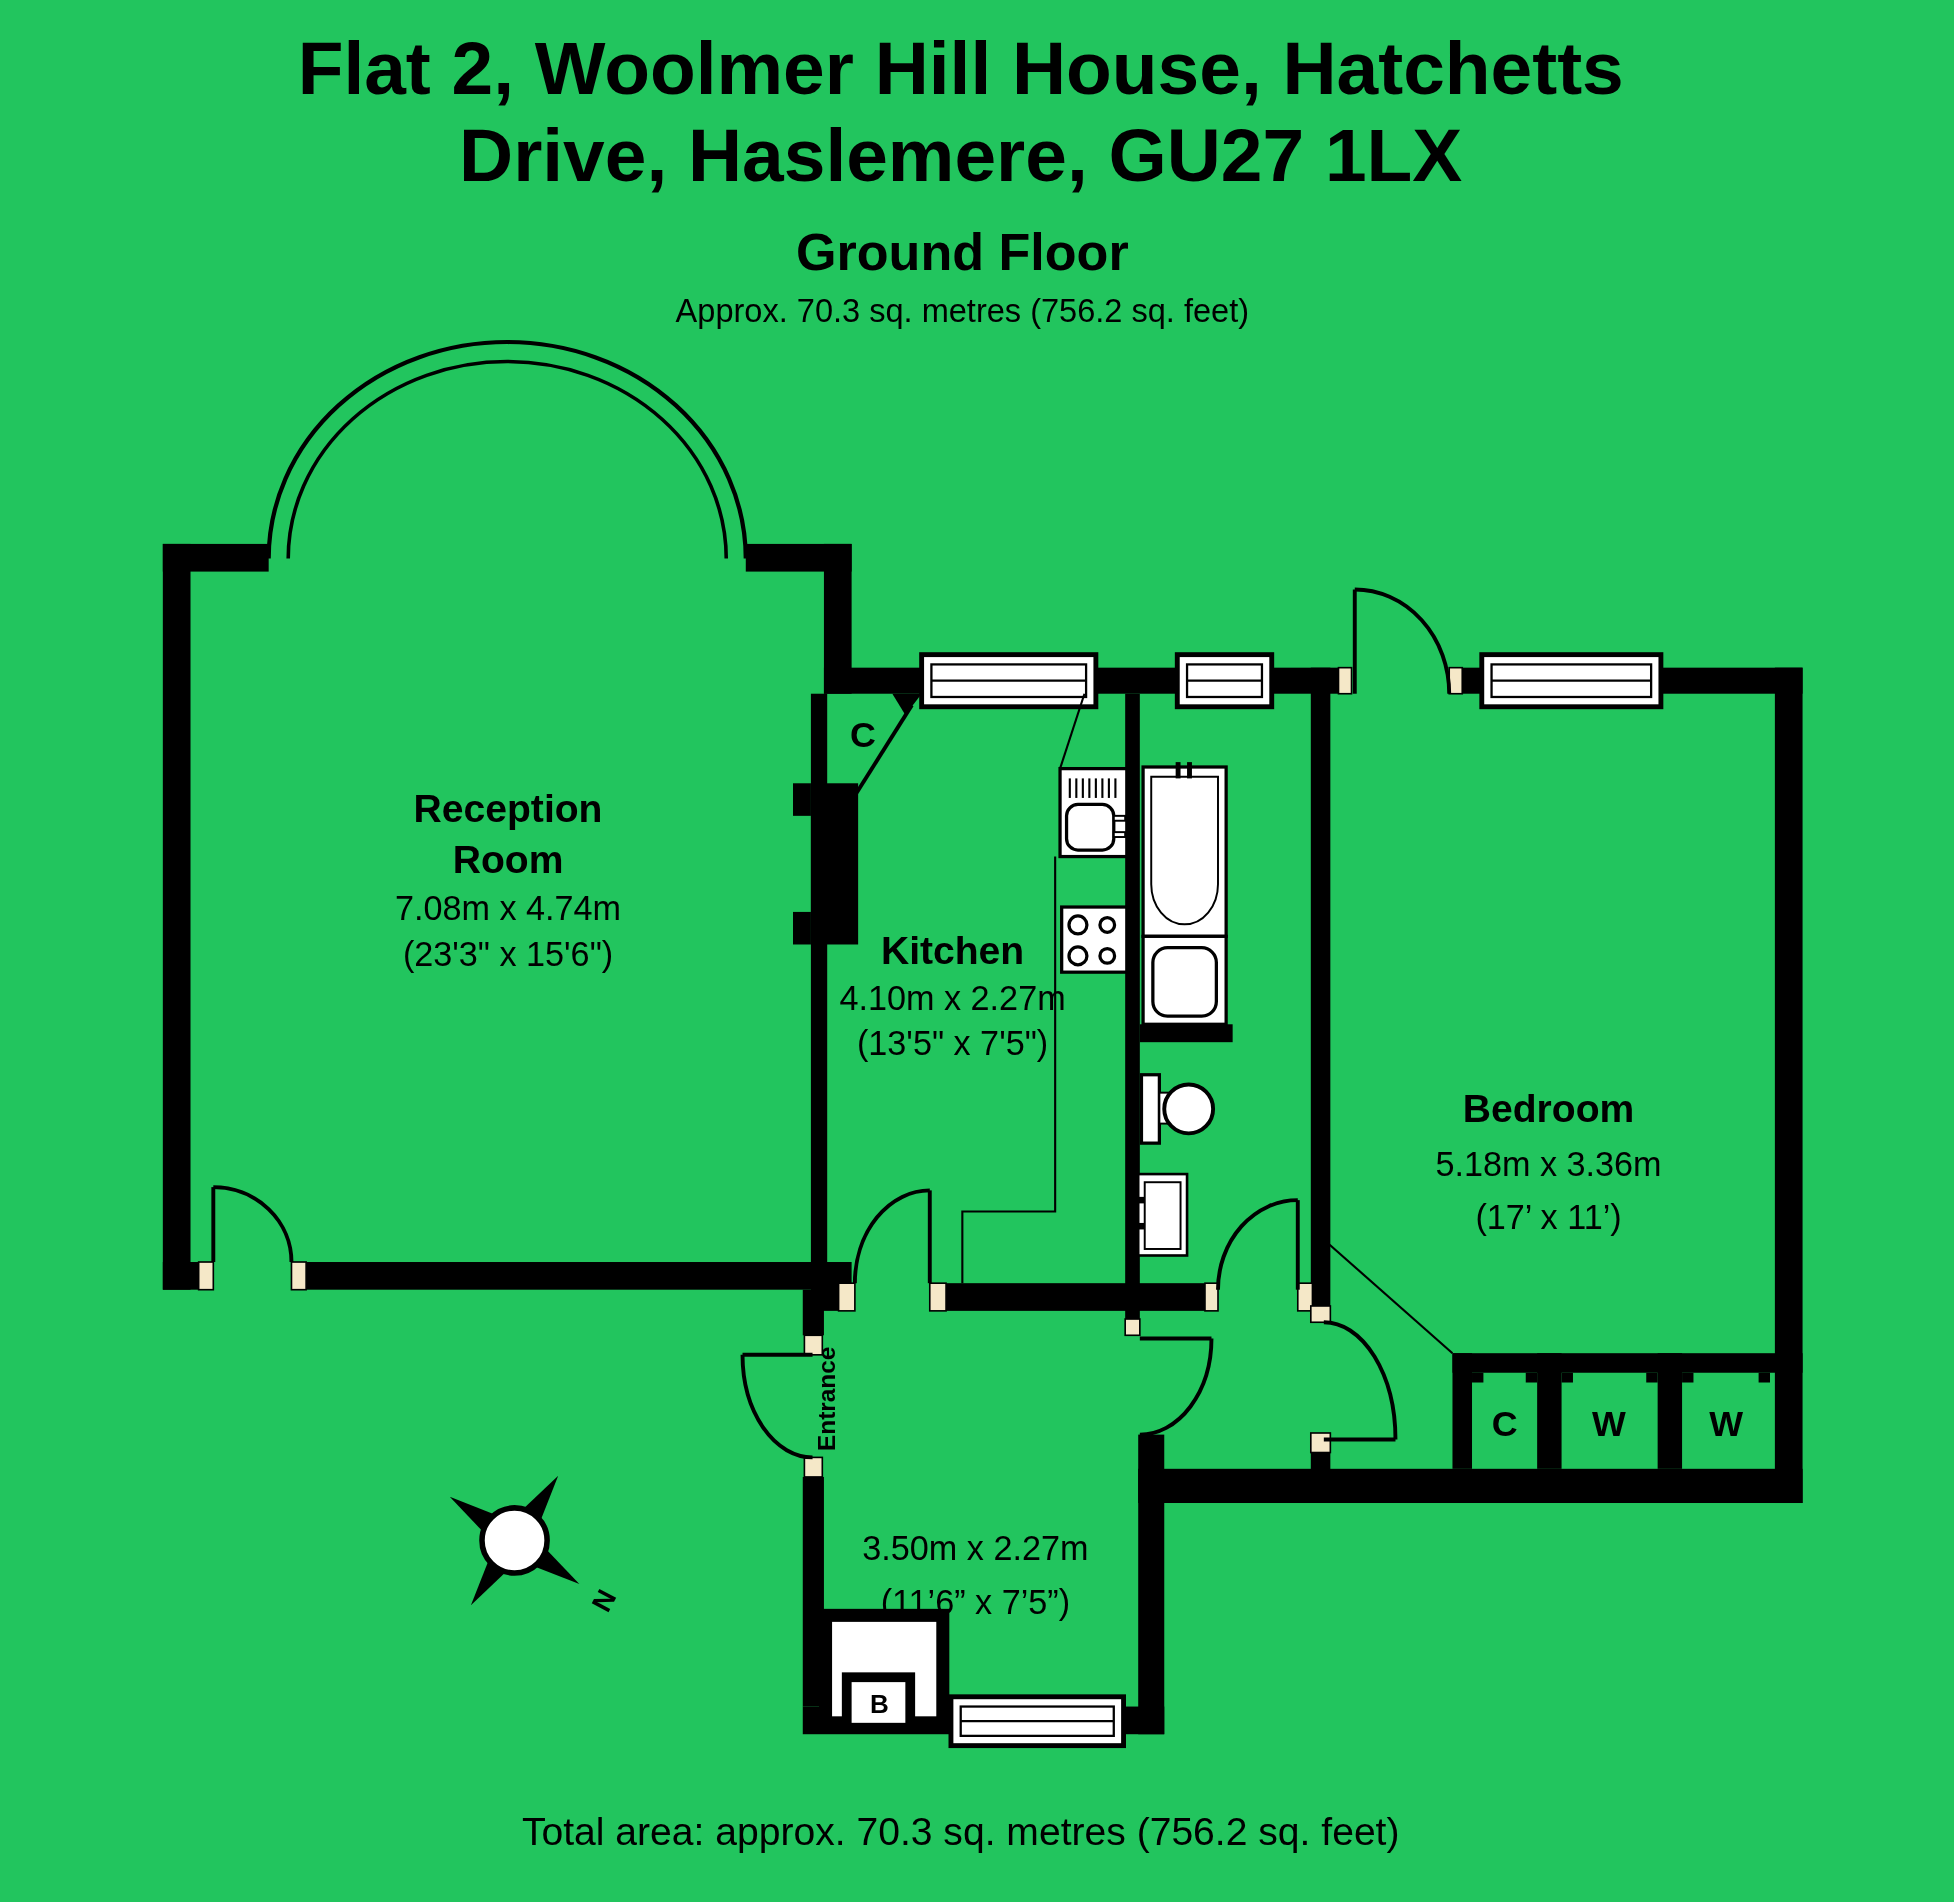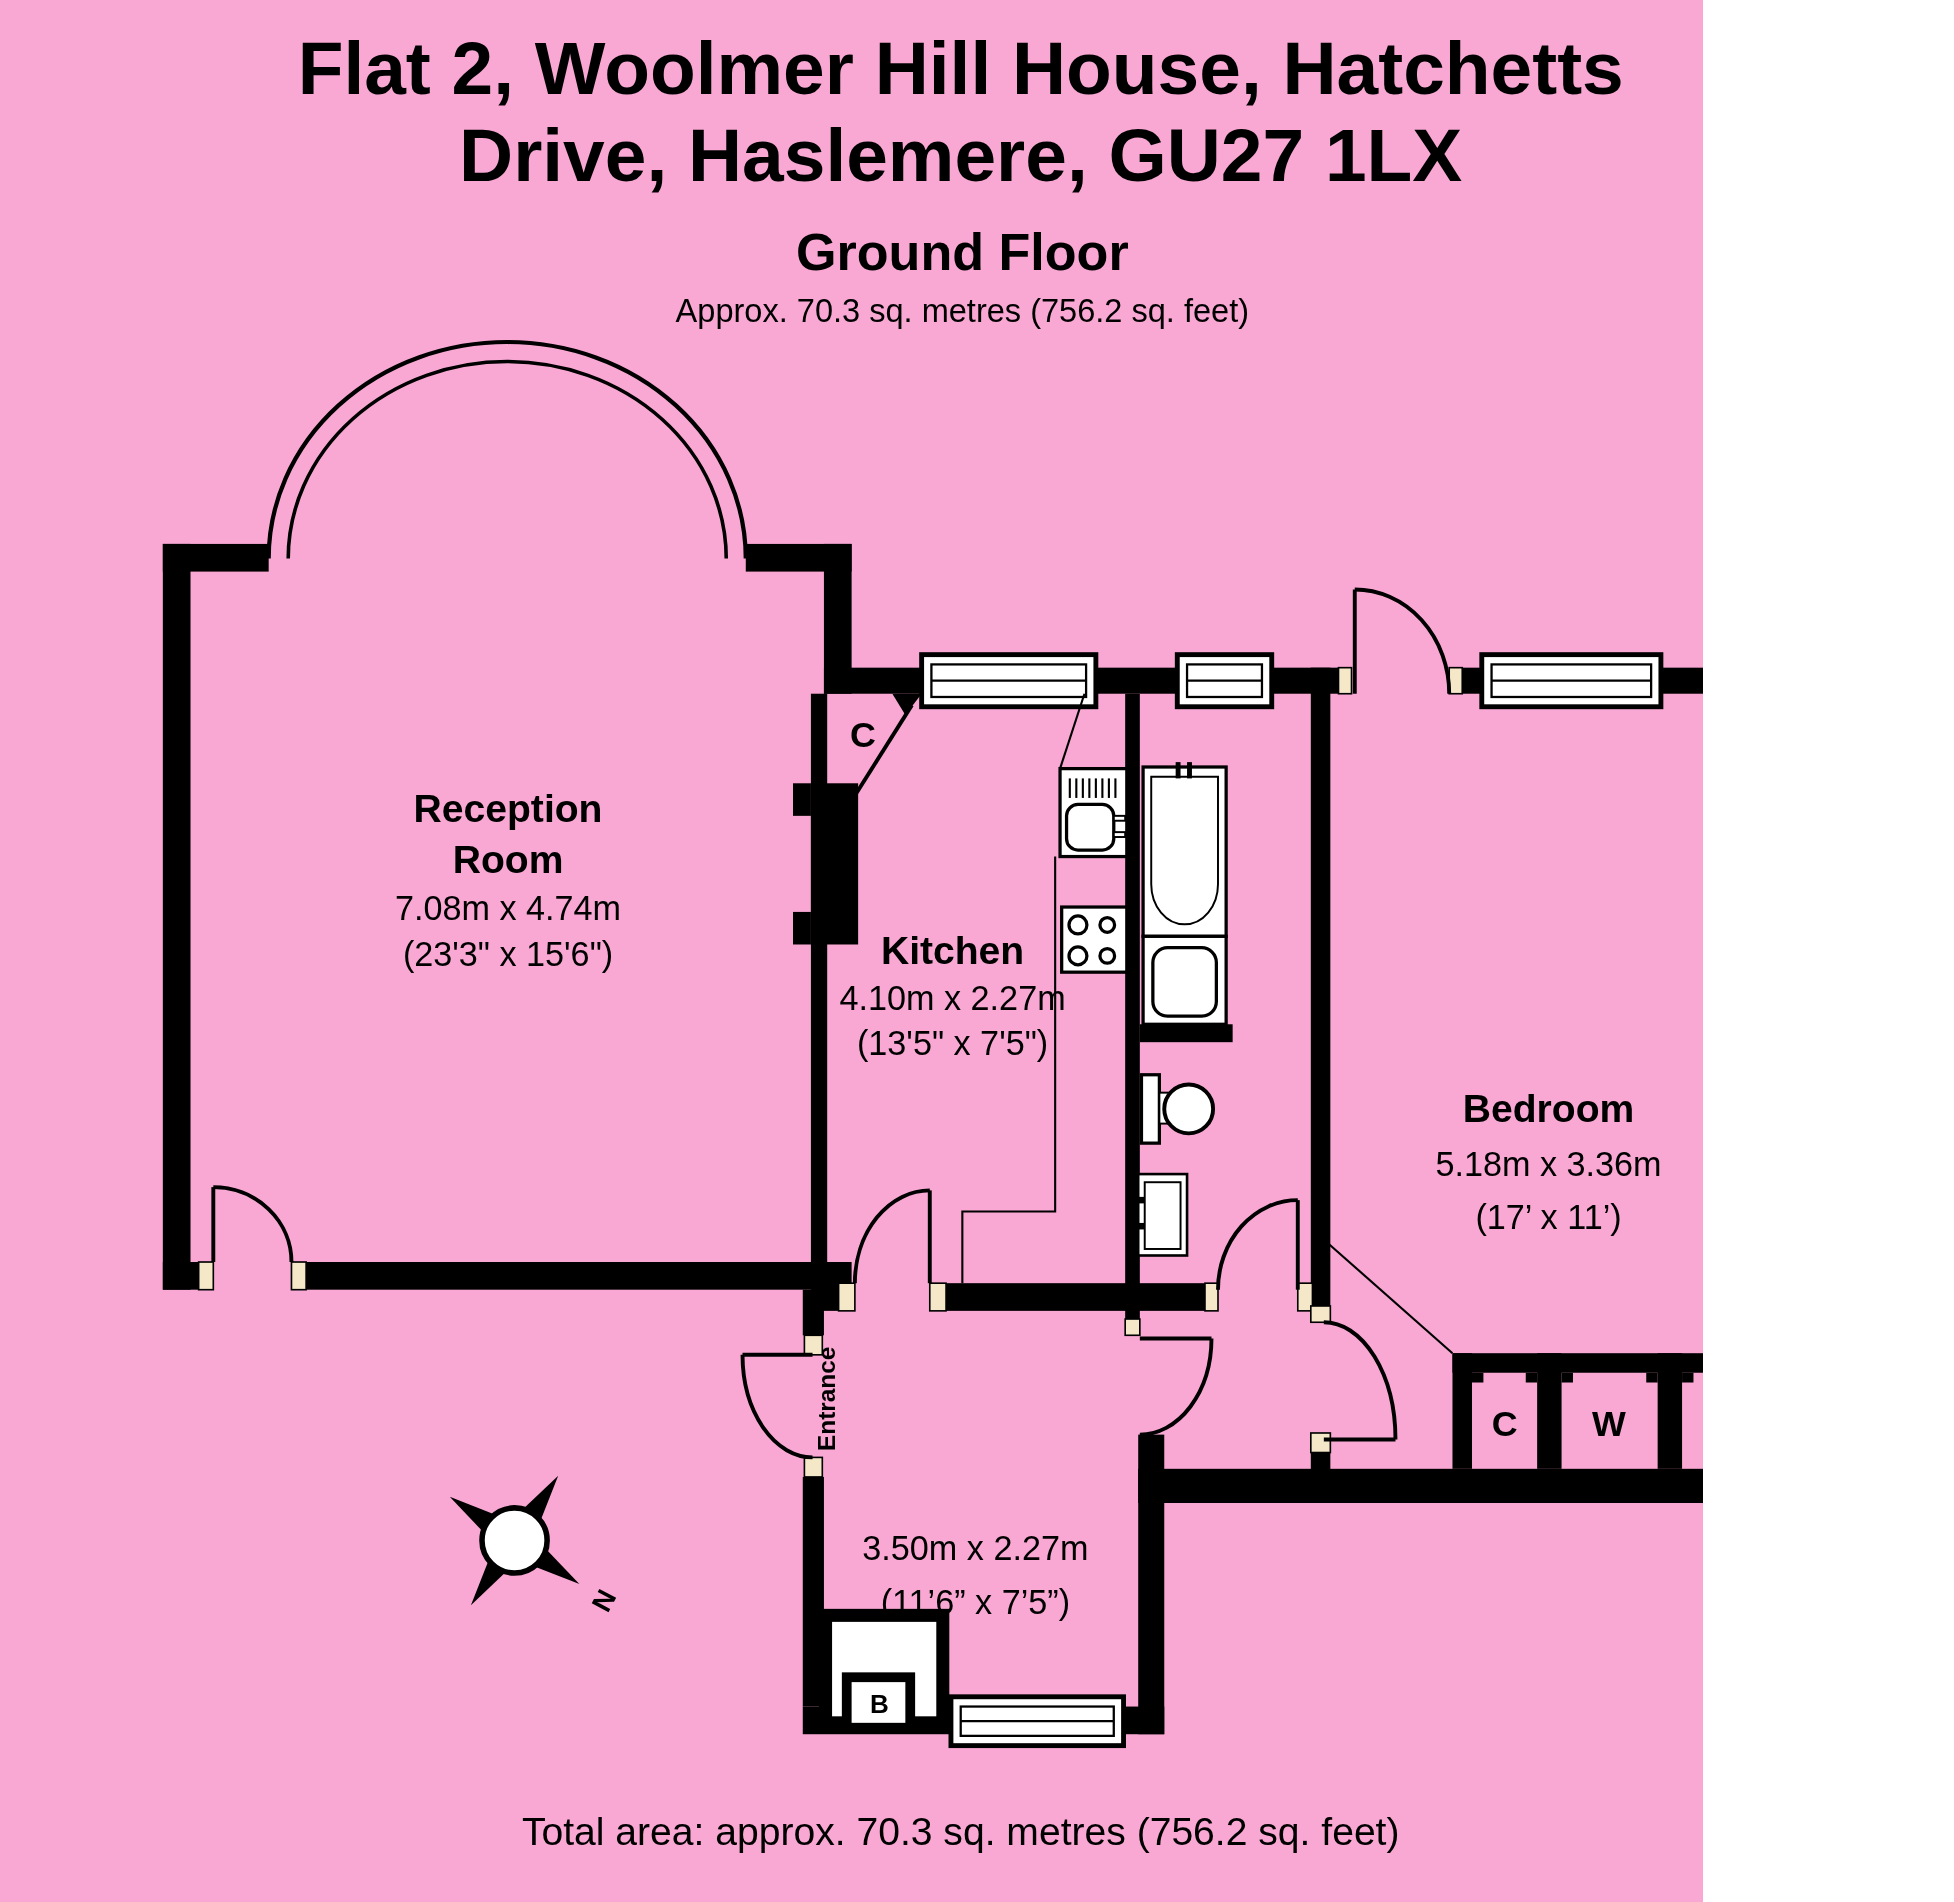--- a/index.html
+++ b/index.html
@@ -1,16 +1,16 @@
 <!DOCTYPE html>
 <html style="font-size:13px"><head>
 <meta charset="utf-8">
 <style>
   html,body{margin:0;padding:0;background:#ffffff;}
-  .stage{position:relative;width:1703px;height:1902px;background:#f9a8d4;overflow:hidden;
+  .stage{position:relative;width:1954px;height:1902px;background:#22c55e;overflow:hidden;
          font-family:"Liberation Sans", sans-serif;}
   svg{position:absolute;left:0;top:0;}
   text{fill:#000;font-family:"Liberation Sans", sans-serif;}
   .t-title{font-size:46px;font-weight:bold;}
   .t-floor{font-size:32px;font-weight:bold;}
   .t-approx{font-size:20px;}
   .t-room{font-size:24px;font-weight:bold;}
   .t-dim{font-size:21px;}
   .t-closet{font-size:22px;font-weight:bold;}
   .t-boiler{font-size:16px;font-weight:bold;}

